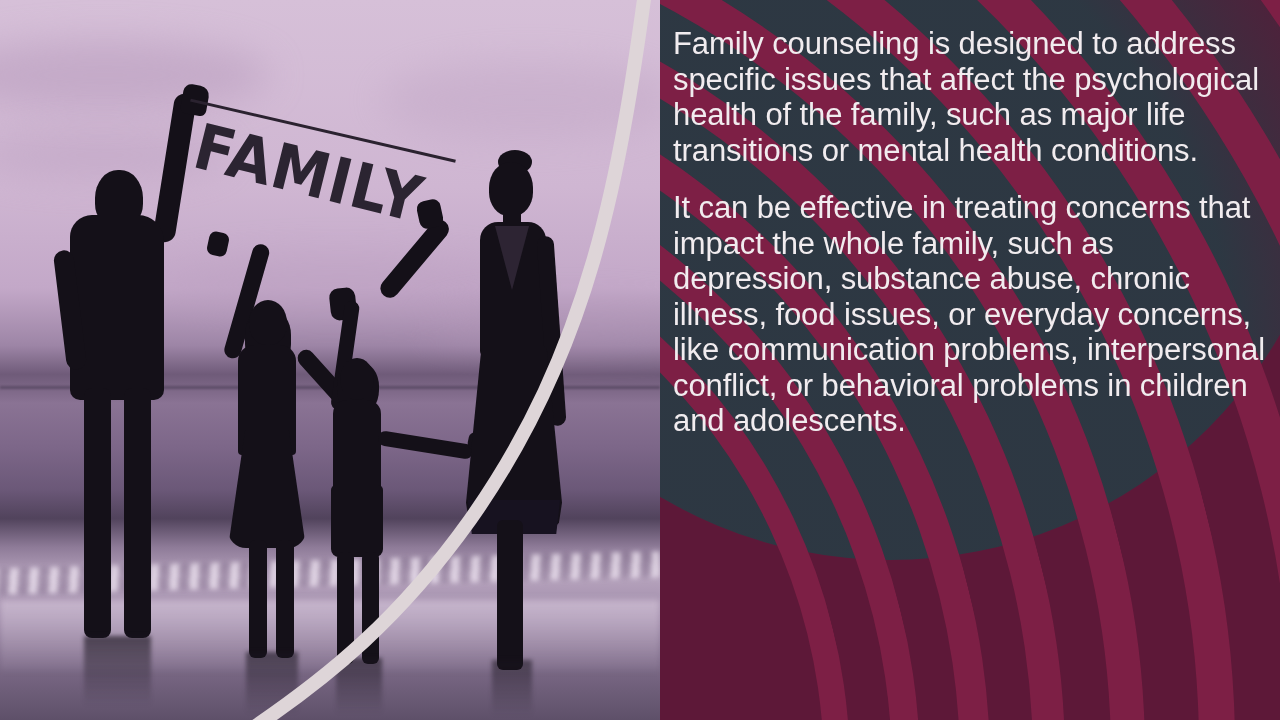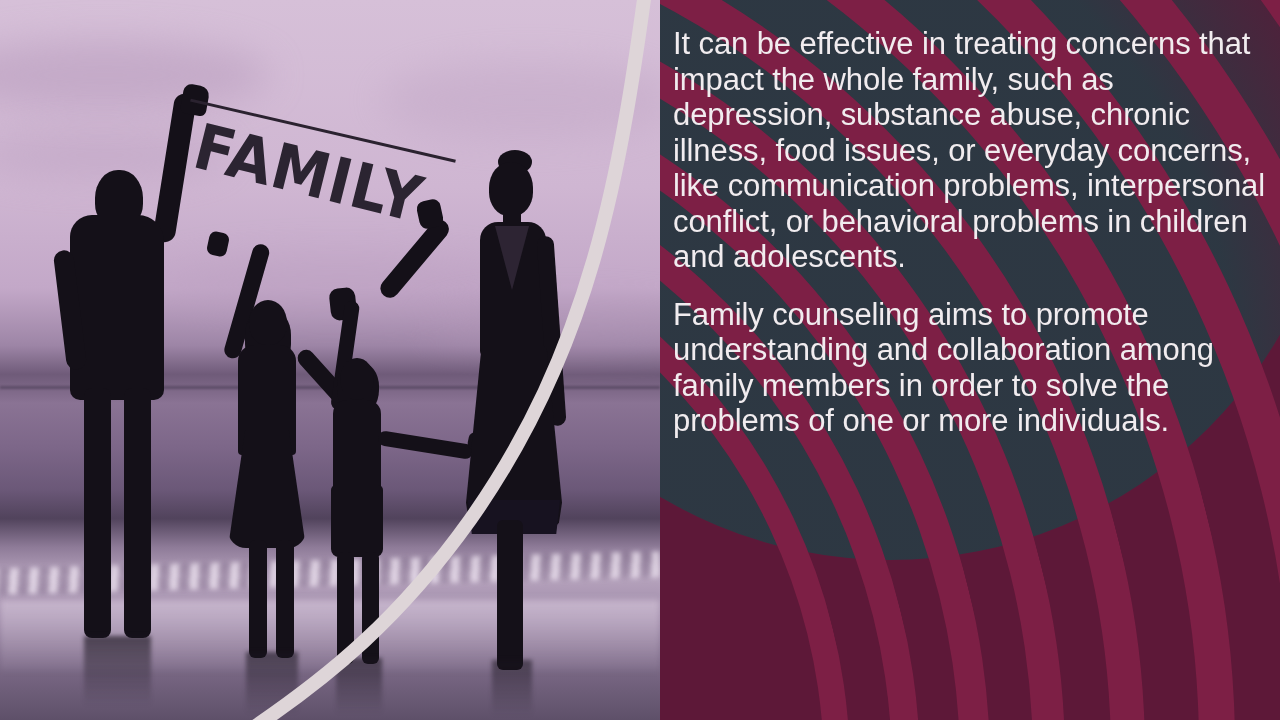--- a/index.html
+++ b/index.html
@@ -279,17 +279,17 @@
 
     </div>
   </div>
 
   <svg id="divider-svg" viewBox="0 0 1280 720">
 
     <path d="M 648 -30 C 620 180, 590 350, 470 520 C 400 618, 330 676, 250 730" fill="none" stroke="#ded5d8" stroke-width="14"></path>
   </svg>
 
   <div id="text-col">
+    <p>Family counseling is designed to address specific issues that affect the psychological health of the family, such as major life transitions or mental health conditions.</p>
     <p>It can be effective in treating concerns that impact the whole family, such as depression, substance abuse, chronic illness, food issues, or everyday concerns, like  communication problems, interpersonal conflict, or behavioral problems in children and adolescents.</p>
-    <p>Family counseling aims to promote understanding and collaboration among family members in order to solve the problems of one or more individuals.</p>
   </div>
 
 </div>
 
 </body></html>

